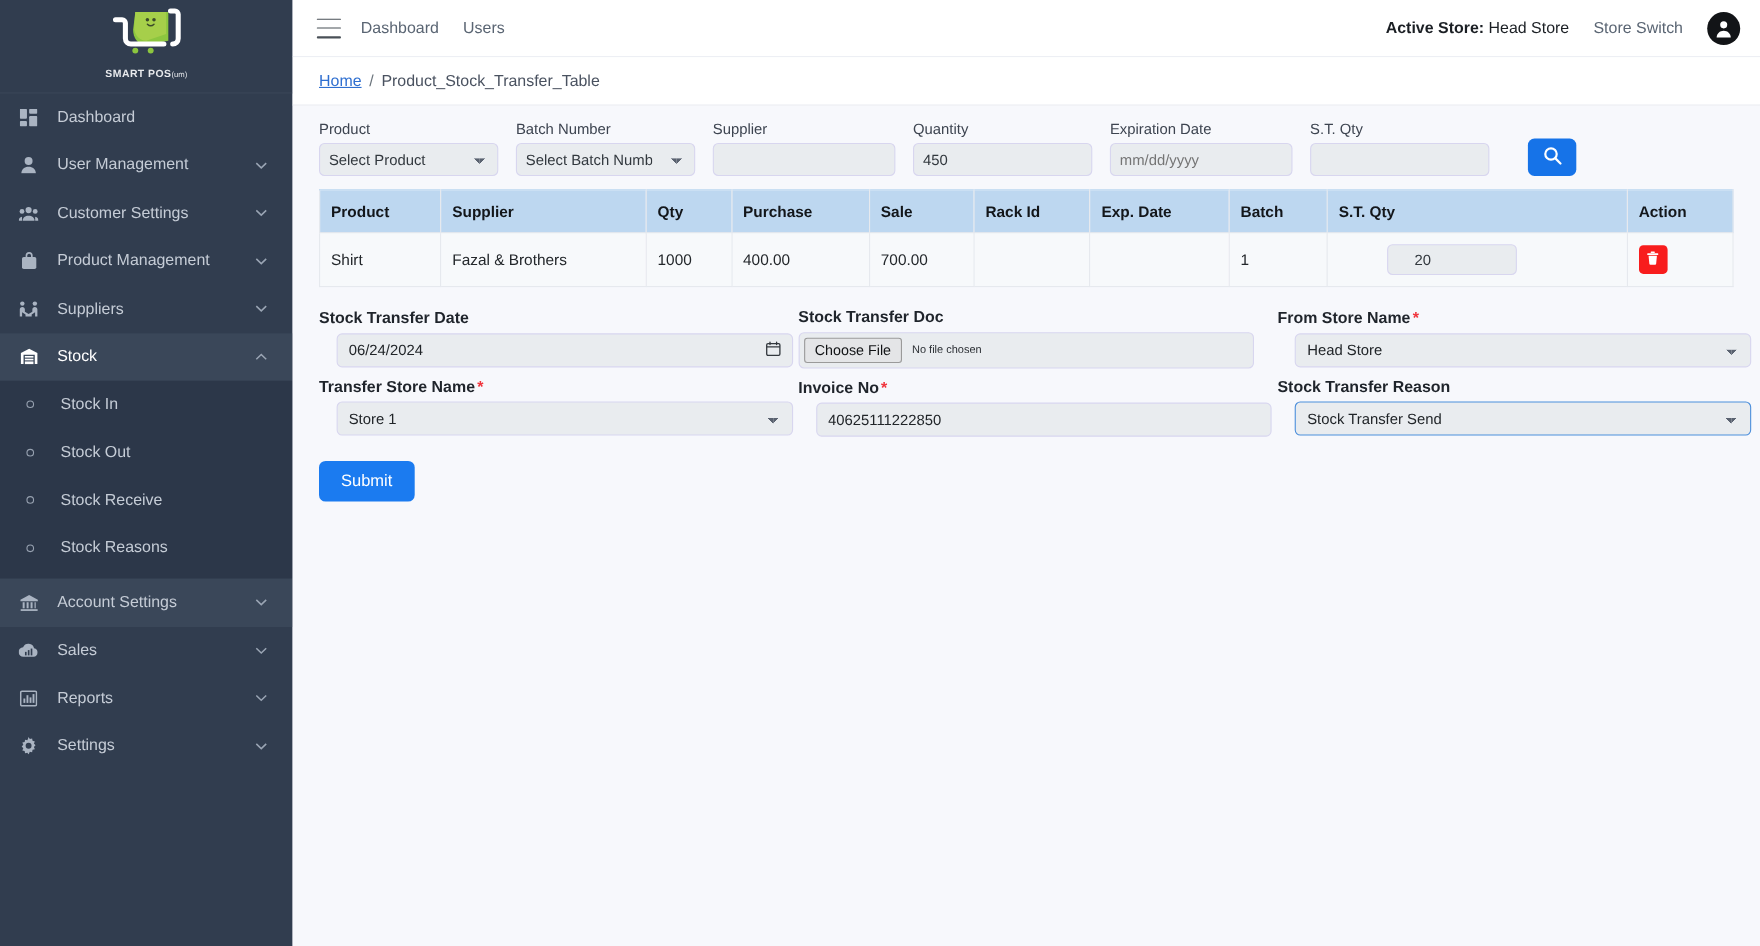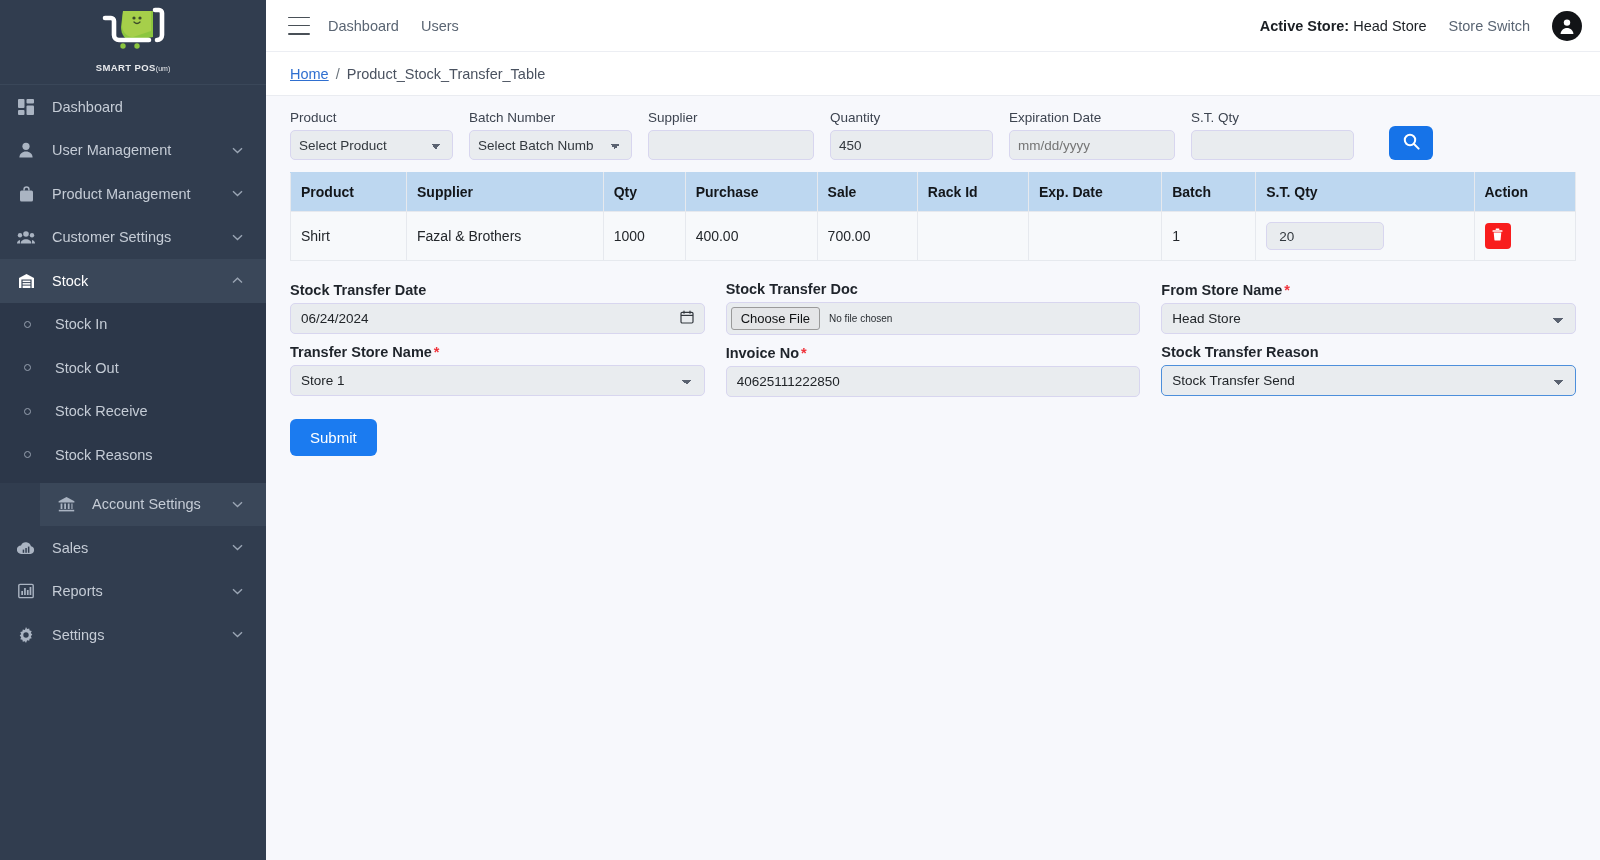--- a/index.html
+++ b/index.html
@@ -54,21 +54,21 @@
   .sub-item {
     height:43.5px; display:flex; align-items:center;
     color:#c5ccd6; font-size:14.5px; cursor:pointer;
   }
   .sub-item .dot {
     width:55px; flex:0 0 55px; display:flex; align-items:center; justify-content:center;
   }
   .sub-item .dot i {
     display:block; width:7px; height:7px; border:1.3px solid #97a1b0; border-radius:50%;
   }
-  .nav-item.after-sub { background:#3a4759;margin-left:40px; }
+  .nav-item.after-sub { background:#3a4759; }
 
   
   .main { flex:1 1 auto; height:860px; background:#f7f8fc; overflow:hidden; position:relative; }
 
   .topbar {
     height:52px; background:#ffffff;
     display:flex; align-items:center;
     padding:0 18px 0 22px;
     border-bottom:1px solid #eceef3;
   }
@@ -130,39 +130,39 @@
     background:#bdd7f0; color:#13161a; font-size:14px; font-weight:700;
     text-align:left; padding:11px 10px; border:1px solid #e6e9ee;
     border-top:1px solid #bdd7f0;
   }
   table.grid tbody td {
     background:#f7f9fb; font-size:14px; color:#23272b;
     padding:10px; border:1px solid #e6e9ee; height:46px; vertical-align:middle;
   }
   .stqty-input {
     width:118px; height:28px; border:1px solid #d8d6ef; border-radius:5px;
-    background:#e9ecef; font-size:13.5px; color:#32383e; padding:0 12px;
-    font-family:"Liberation Sans", sans-serif; outline:none;
+    background:#e9ecef; font-size:13.5px; color:#32383e; padding:0 24px;
+    font-family:"Liberation Sans", sans-serif; outline:none;margin-left:44px;
   }
   .del-btn {
     width:26px; height:26px; background:#f81d1d; border:none; border-radius:4px;
     display:flex; align-items:center; justify-content:center; cursor:pointer;
   }
 
   
   .form-grid { display:flex; gap:21px; margin-top:18px;align-items:center; }
   .form-col { flex:1 1 0; display:flex; flex-direction:column; gap:10px; }
   .form-field label {
     display:block; font-size:14.5px; font-weight:700; color:#1f242b; margin-bottom:5px;
   }
   .req { color:#f0343c; margin-left:2px; font-weight:700; }
   .ctrl-lg {
     width:100%; height:31px; border:1px solid #d8d6ef; border-radius:5px;
     background:#e9ecef; font-size:13.5px; color:#212529;
-    padding:0 10px; font-family:"Liberation Sans", sans-serif; outline:none;
+    padding:0 10px; font-family:"Liberation Sans", sans-serif; outline:none;margin-left:16px;
   }
   select.ctrl-lg { -webkit-appearance:none; appearance:none;
     background-image:linear-gradient(45deg,transparent 50%,#5a6270 50%),linear-gradient(135deg,#5a6270 50%,transparent 50%);
     background-position:calc(100% - 17px) 14px, calc(100% - 12px) 14px;
     background-size:5px 5px,5px 5px; background-repeat:no-repeat;
     padding-right:28px;
   }
   select.focused { border:1.6px solid #4d8fdb; }
   .date-ctrl { display:flex; align-items:center; }
   .date-ctrl .cal { margin-left:auto; }
@@ -234,52 +234,67 @@
         <span class="lbl">User Management</span>
         <span class="chev">
           <svg width="11" height="7" viewBox="0 0 11 7" fill="none" stroke="currentColor" stroke-width="1.4">
               <path d="M1 1.3 L5.5 5.6 L10 1.3"></path>
             </svg>
         </span>
       </div>
 
       <div class="nav-item">
         <span class="ic">
-          <svg width="15" height="16" viewBox="0 0 15 16" fill="currentColor">
-              <path d="M4.3 4.6V3.4a3.2 3.2 0 0 1 6.4 0v1.2H9.2V3.4a1.7 1.7 0 0 0-3.4 0v1.2z"></path>
-              <rect x="1" y="4.6" width="13" height="11" rx="1.6"></rect>
-            </svg>
-        </span>
-        <span class="lbl">Product Management</span>
-        <span class="chev">
-          <svg width="11" height="7" viewBox="0 0 11 7" fill="none" stroke="currentColor" stroke-width="1.4">
-              <path d="M1 1.3 L5.5 5.6 L10 1.3"></path>
-            </svg>
-        </span>
-      </div>
-
-      <div class="nav-item">
-        <span class="ic">
           <svg width="18" height="16" viewBox="0 0 18 16" fill="currentColor">
               <circle cx="9" cy="5" r="2.8"></circle>
               <circle cx="3" cy="6.2" r="2.2"></circle>
               <circle cx="15" cy="6.2" r="2.2"></circle>
               <path d="M3.6 14.6c0-2.6 2.4-4.4 5.4-4.4s5.4 1.8 5.4 4.4z"></path>
               <path d="M0 14.6c0-1.9 1.1-3.2 3-3.6v3.6z"></path>
               <path d="M18 14.6c0-1.9-1.1-3.2-3-3.6v3.6z"></path>
             </svg>
         </span>
         <span class="lbl">Customer Settings</span>
         <span class="chev">
           <svg width="11" height="7" viewBox="0 0 11 7" fill="none" stroke="currentColor" stroke-width="1.4">
               <path d="M1 1.3 L5.5 5.6 L10 1.3"></path>
             </svg>
         </span>
       </div>
 
+      <div class="nav-item">
+        <span class="ic">
+          <svg width="15" height="16" viewBox="0 0 15 16" fill="currentColor">
+              <path d="M4.3 4.6V3.4a3.2 3.2 0 0 1 6.4 0v1.2H9.2V3.4a1.7 1.7 0 0 0-3.4 0v1.2z"></path>
+              <rect x="1" y="4.6" width="13" height="11" rx="1.6"></rect>
+            </svg>
+        </span>
+        <span class="lbl">Product Management</span>
+        <span class="chev">
+          <svg width="11" height="7" viewBox="0 0 11 7" fill="none" stroke="currentColor" stroke-width="1.4">
+              <path d="M1 1.3 L5.5 5.6 L10 1.3"></path>
+            </svg>
+        </span>
+      </div>
+
+      <div class="nav-item">
+        <span class="ic">
+          <svg width="18" height="16" viewBox="0 0 18 16" fill="currentColor">
+              <circle cx="3.3" cy="3" r="2"></circle>
+              <circle cx="14.7" cy="3" r="2"></circle>
+              <path d="M1 14.8V8.3c0-1.3.9-2.3 2.3-2.3s2.3 1 2.3 2.3v2l3.4 2.2 3.4-2.2v-2c0-1.3 1-2.3 2.3-2.3s2.3 1 2.3 2.3v6.5h-2.1v-4l-3.1 2.1v1.9H6.2v-1.9L3.1 10.8v4z"></path>
+            </svg>
+        </span>
+        <span class="lbl">Suppliers</span>
+        <span class="chev">
+          <svg width="11" height="7" viewBox="0 0 11 7" fill="none" stroke="currentColor" stroke-width="1.4">
+              <path d="M1 1.3 L5.5 5.6 L10 1.3"></path>
+            </svg>
+        </span>
+      </div>
 
       <div class="nav-item active">
         <span class="ic">
           <svg width="17" height="16" viewBox="0 0 17 16" fill="currentColor">
               <path d="M8.5 1 16 5v10h-2.4V6.6H3.4V15H1V5z"></path>
               <rect x="4.6" y="7.6" width="7.8" height="1.5"></rect>
               <rect x="4.6" y="10.1" width="7.8" height="1.5"></rect>
               <rect x="4.6" y="12.6" width="7.8" height="2.4"></rect>
             </svg>
         </span>

